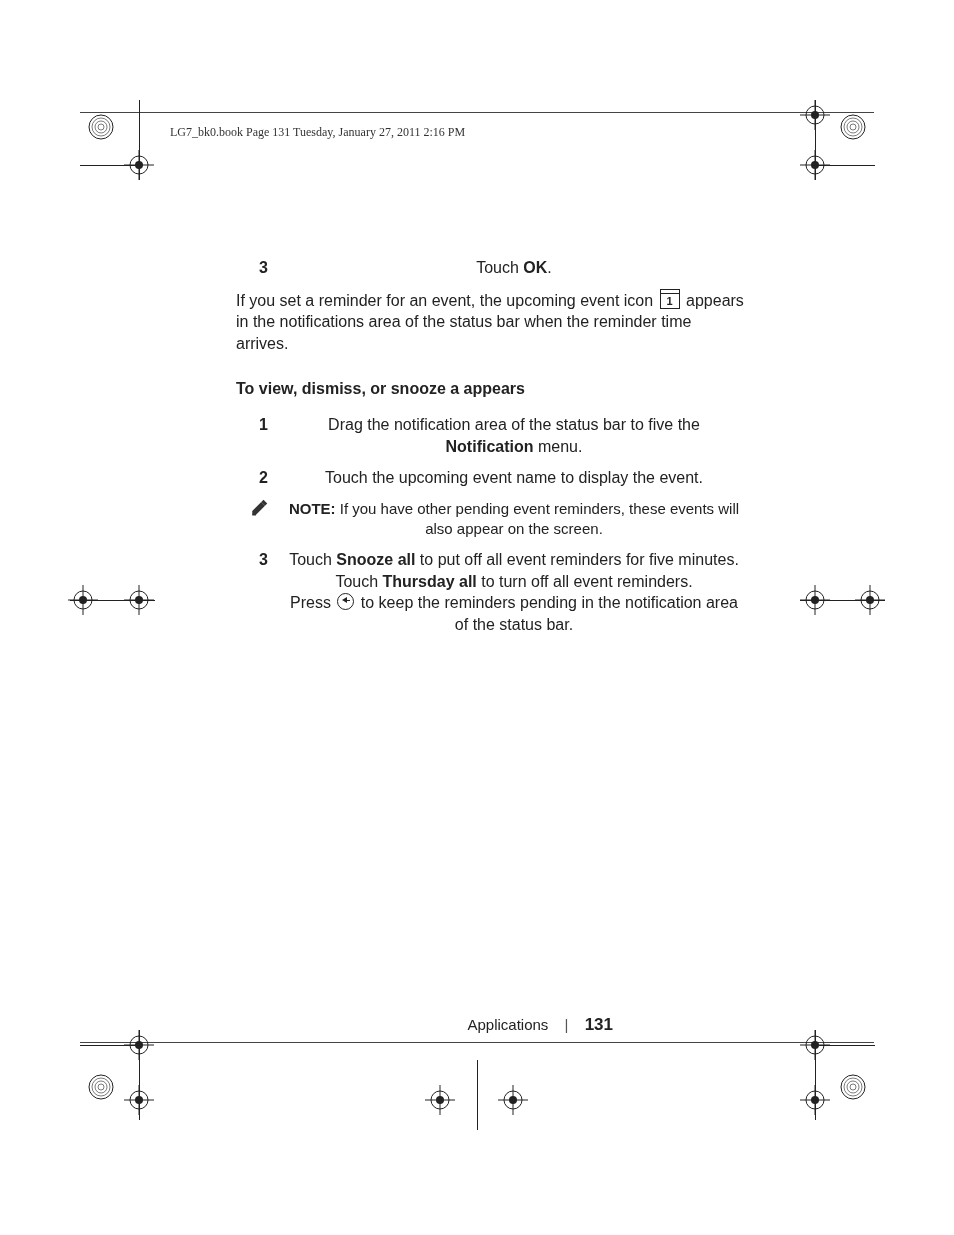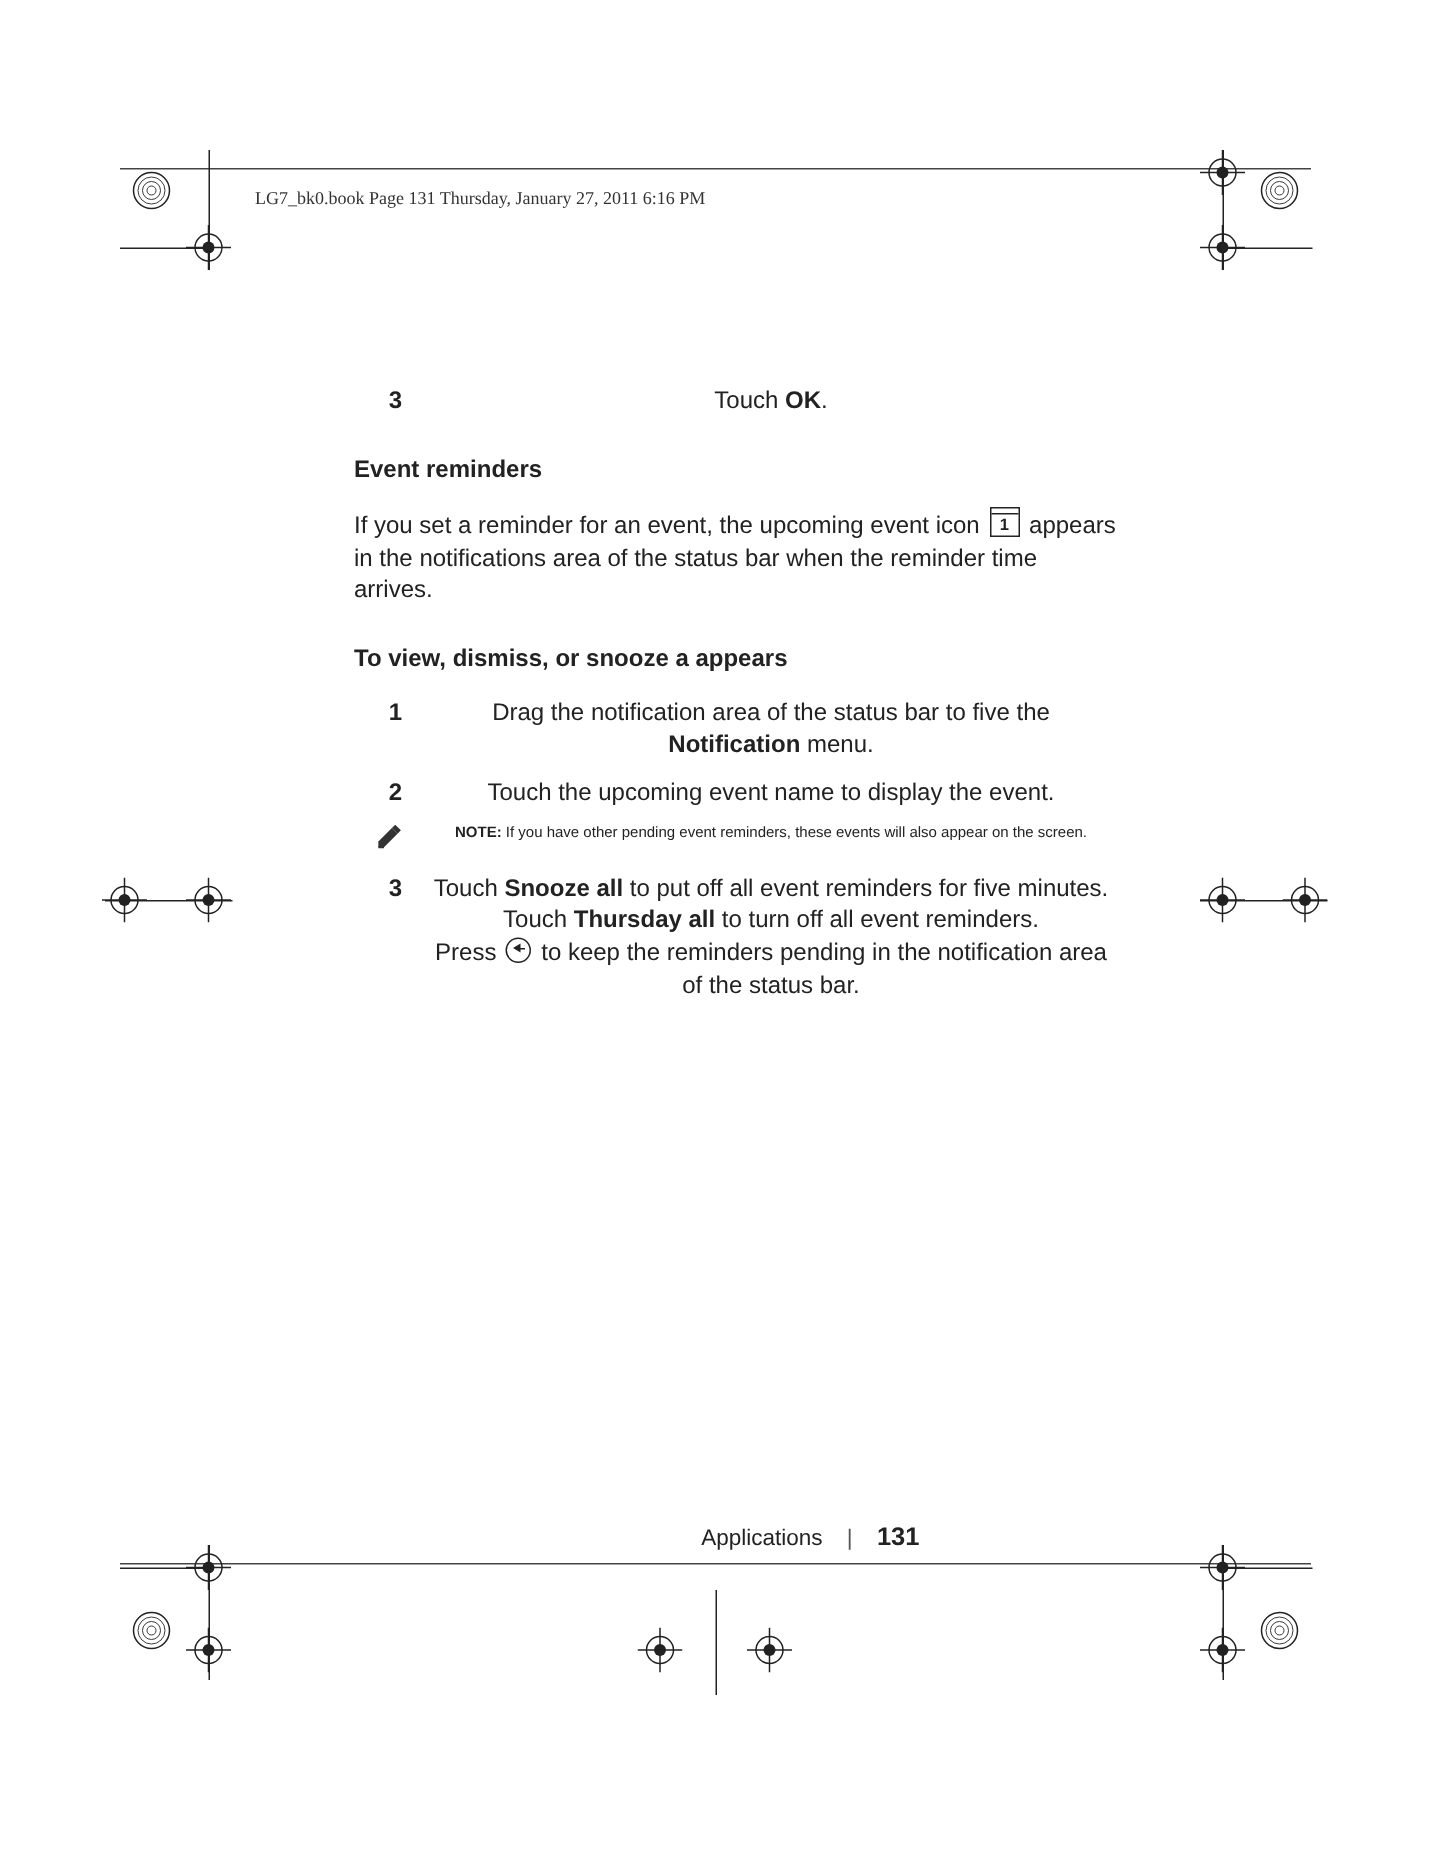--- a/index.html
+++ b/index.html
@@ -82,21 +82,21 @@
   .calendar-icon span {
     position: absolute;
     left: 0; right: 0; top: 4px;
     text-align: center;
     font-size: 11px;
     font-weight: 700;
   }
   .note-row {
     display: flex;
     margin: 6px 0 10px 0;
-    font-size: 10px;
+    font-size: 15px;
   }
   .note-icon {
     width: 32px;
     padding-right: 14px;
     flex-shrink: 0;
     text-align: right;
   }
   .note-icon svg { width: 18px; height: 18px; }
   .back-icon {
     display: inline-block;
@@ -158,32 +158,31 @@
     background: #222;
   }
 </style>
 </head>
 <body>
 
 <div class="page">
 
   <div class="rule-top"></div>
 
-  <div class="header-line">LG7_bk0.book  Page 131  Thursday, January 27, 2011  6:16 PM</div>
+  <div class="header-line">LG7_bk0.book  Page 131  Tuesday, January 27, 2011  2:16 PM</div>
 
   <div class="content">
 
     <div class="step-row">
       <div class="step-num">3</div>
       <div class="step-text">
         <span>Touch </span><b>OK</b><span>.</span>
       </div>
     </div>
 
-    <div class="sub-h">Event reminders</div>
 
     <p class="para">
       <span>If you set a reminder for an event, the upcoming event icon </span>
       <span class="calendar-icon"><span>1</span></span>
       <span> appears in the notifications area of the status bar when the reminder time arrives.</span>
     </p>
 
     <div class="sub-h">To view, dismiss, or snooze a appears</div>
 
     <div class="step-row">

